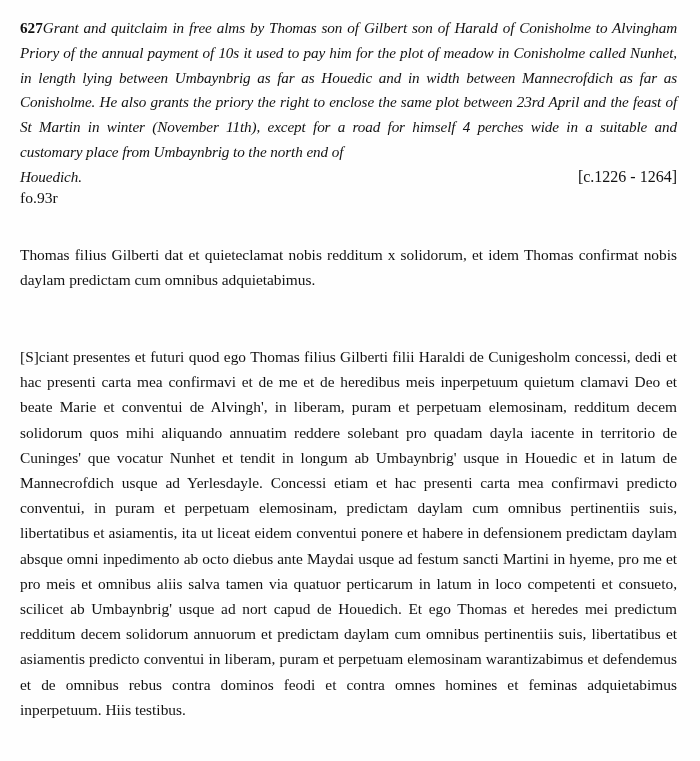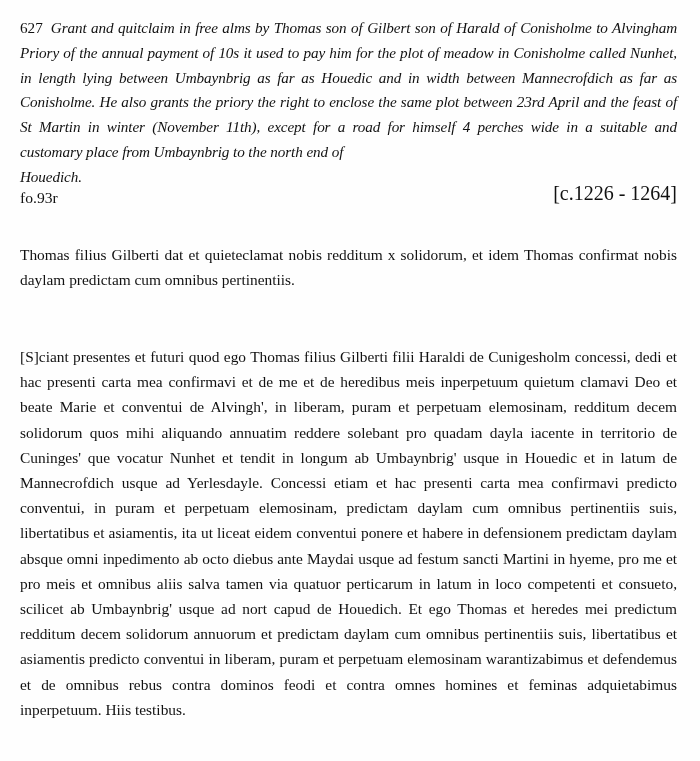--- a/index.html
+++ b/index.html
@@ -25,37 +25,37 @@
       left: 20px;
       top: 16px;
       width: 657px;
       font-size: 15.2px;
       line-height: 24.8px;
       text-align: justify;
       text-align-last: left;
     }
     .entry-number {
       font-style: normal;
-      font-weight: normal;
-      margin-right: 8px;
+      font-weight: bold;
+      margin-right: 0;
     }
     .entry-summary {
       font-style: italic;
       letter-spacing: -0.1px;
     }
     .date-row {
       position: relative;
       display: block;
     }
     .date-range {
       position: absolute;
       right: 0;
-      top: 16px;
+      top: 0;
       font-style: normal;
-      font-size: 20px;
+      font-size: 16px;
     }
     .folio {
       position: absolute;
       left: 20px;
       top: 186px;
       font-size: 15.6px;
       line-height: 24px;
       text-align: center;
     }
     .latin-para {
@@ -82,17 +82,17 @@
     <span class="entry-summary">priory the right to enclose the same plot between 23rd April and the feast of St Martin in winter (November 11th),</span>
     <span class="entry-summary">except for a road for himself 4 perches wide in a suitable and customary place from Umbaynbrig to the north end of</span>
     <span class="date-row">
       <span class="entry-summary">Houedich.</span>
       <span class="date-range">[c.1226 - 1264]</span>
     </span>
   </div>
 
   <div class="folio">fo.93r</div>
 
-  <p class="latin-para para-1" style="margin:0;">Thomas filius Gilberti dat et quieteclamat nobis redditum x solidorum, et idem Thomas confirmat nobis daylam predictam cum omnibus pertinentiis.</p>
+  <p class="latin-para para-1" style="margin:0;">Thomas filius Gilberti dat et quieteclamat nobis redditum x solidorum, et idem Thomas confirmat nobis daylam predictam cum omnibus adquietabimus.</p>
 
   <p class="latin-para para-2" style="margin:0;">[S]ciant presentes et futuri quod ego Thomas filius Gilberti filii Haraldi de Cunigesholm concessi, dedi et hac presenti carta mea confirmavi et de me et de heredibus meis inperpetuum quietum clamavi Deo et beate Marie et conventui de Alvingh', in liberam, puram et perpetuam elemosinam, redditum decem solidorum quos mihi aliquando annuatim reddere solebant pro quadam dayla iacente in territorio de Cuninges' que vocatur Nunhet et tendit in longum ab Umbaynbrig' usque in Houedic et in latum de Mannecrofdich usque ad Yerlesdayle.  Concessi etiam et hac presenti carta mea confirmavi predicto conventui, in puram et perpetuam elemosinam, predictam daylam cum omnibus pertinentiis suis, libertatibus et asiamentis, ita ut liceat eidem conventui ponere et habere in defensionem predictam daylam absque omni inpedimento ab octo diebus ante Maydai usque ad festum sancti Martini in hyeme, pro me et pro meis et omnibus aliis salva tamen via quatuor perticarum in latum in loco competenti et consueto, scilicet ab Umbaynbrig' usque ad nort capud de Houedich.  Et ego Thomas et heredes mei predictum redditum decem solidorum annuorum et predictam daylam cum omnibus pertinentiis suis, libertatibus et asiamentis predicto conventui in liberam, puram et perpetuam elemosinam warantizabimus et defendemus et de omnibus rebus contra dominos feodi et contra omnes homines et feminas adquietabimus inperpetuum.  Hiis testibus.</p>
 
 </div>
 
 </body></html>

